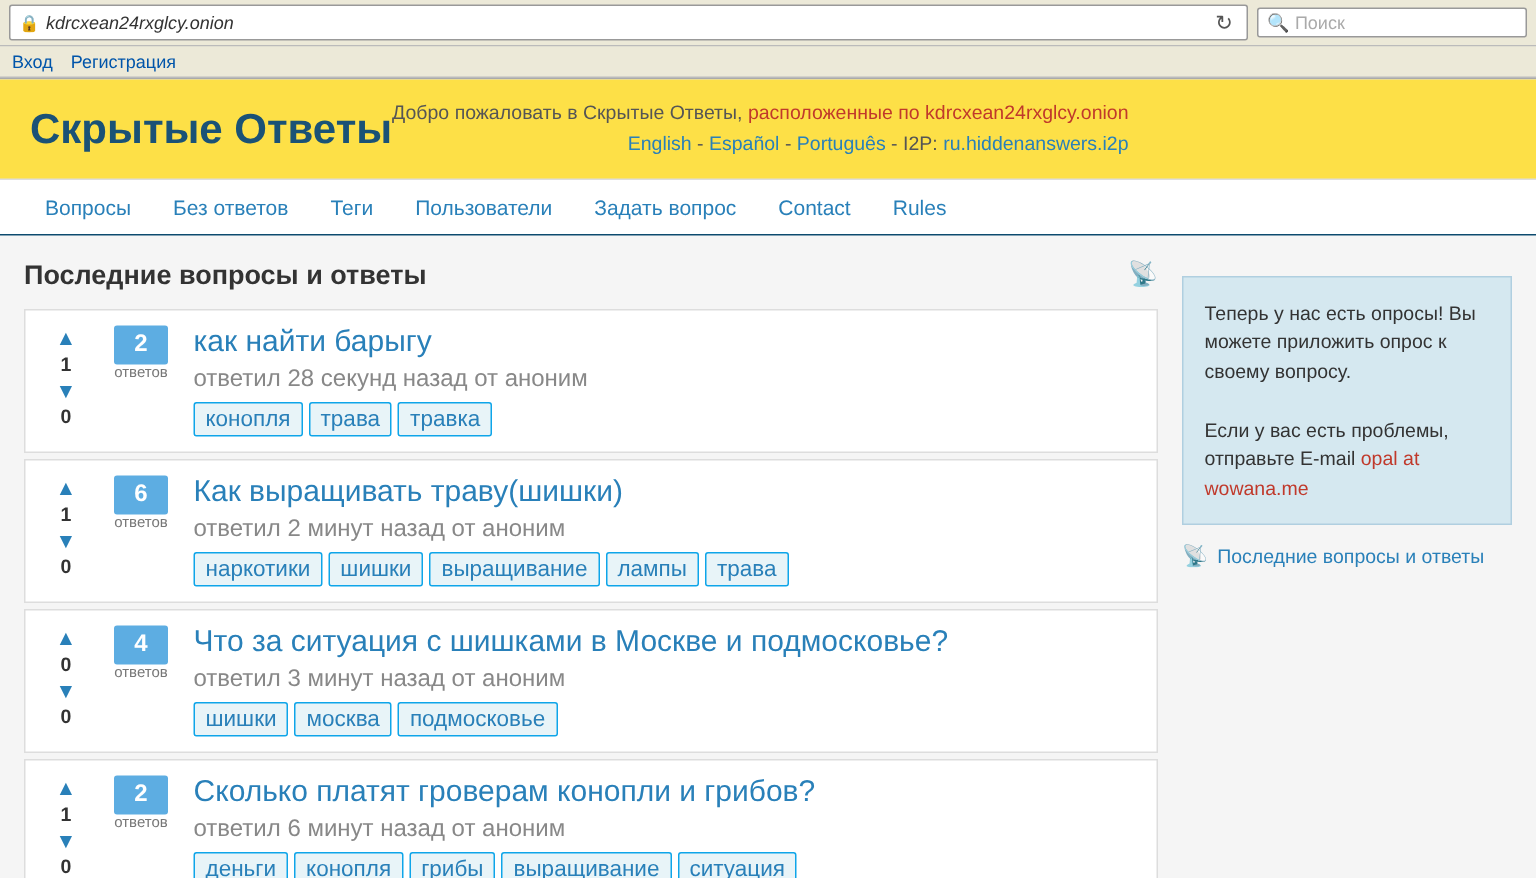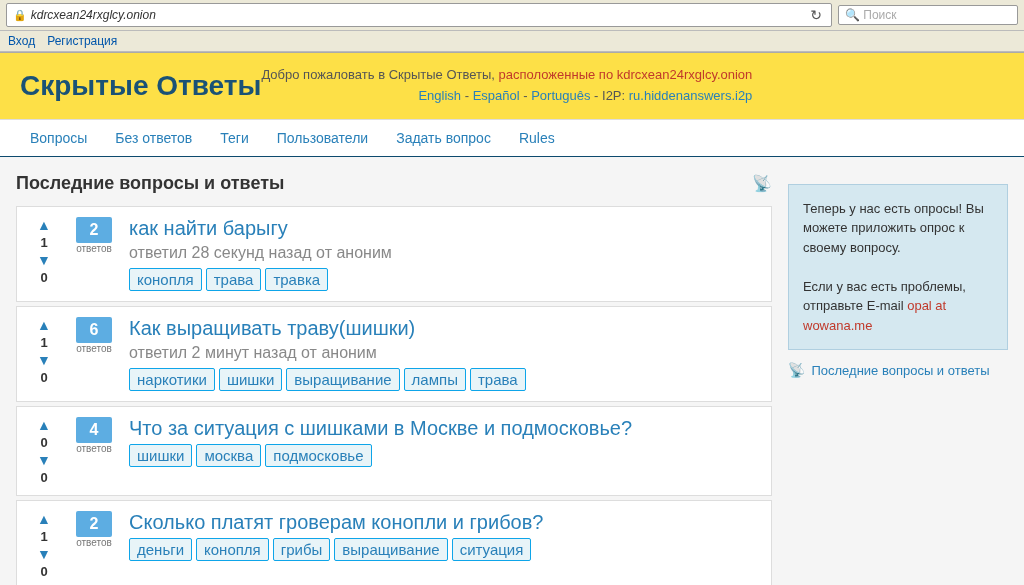--- a/index.html
+++ b/index.html
@@ -101,20 +101,21 @@
     </div>
   </div>
 
   <div class="site-nav">
     <ul class="nav-items">
       <li class="nav-item">Вопросы</li>
       <li class="nav-item">Без ответов</li>
       <li class="nav-item">Теги</li>
       <li class="nav-item">Пользователи</li>
       <li class="nav-item">Задать вопрос</li>
+      <li class="nav-item">Contact</li>
       <li class="nav-item">Rules</li>
     </ul>
   </div>
 
   <div class="main-layout">
 
     <div class="main-content">
       <div class="page-title-row">
         <h2 class="page-title">Последние вопросы и ответы</h2>
         <span class="rss-icon">📡</span>
@@ -174,20 +175,21 @@
             <span class="vote-count">0</span>
             <span class="vote-down">▼</span>
             <span class="vote-count">0</span>
           </div>
           <div class="answer-count-wrapper">
             <div class="answer-count-box">4</div>
             <div class="answer-label">ответов</div>
           </div>
           <div class="question-body">
             <a class="question-title">Что за ситуация с шишками в Москве и подмосковье?</a>
+            <div class="question-meta">ответил 3 минут назад от аноним</div>
             <div class="tags">
               <span class="tag">шишки</span>
               <span class="tag">москва</span>
               <span class="tag">подмосковье</span>
             </div>
           </div>
         </div>
 
         <div class="question-item">
           <div class="vote-box">
@@ -195,20 +197,21 @@
             <span class="vote-count">1</span>
             <span class="vote-down">▼</span>
             <span class="vote-count">0</span>
           </div>
           <div class="answer-count-wrapper">
             <div class="answer-count-box">2</div>
             <div class="answer-label">ответов</div>
           </div>
           <div class="question-body">
             <a class="question-title">Сколько платят гроверам конопли и грибов?</a>
+            <div class="question-meta">ответил 6 минут назад от аноним</div>
             <div class="tags">
               <span class="tag">деньги</span>
               <span class="tag">конопля</span>
               <span class="tag">грибы</span>
               <span class="tag">выращивание</span>
               <span class="tag">ситуация</span>
             </div>
           </div>
         </div>
 

